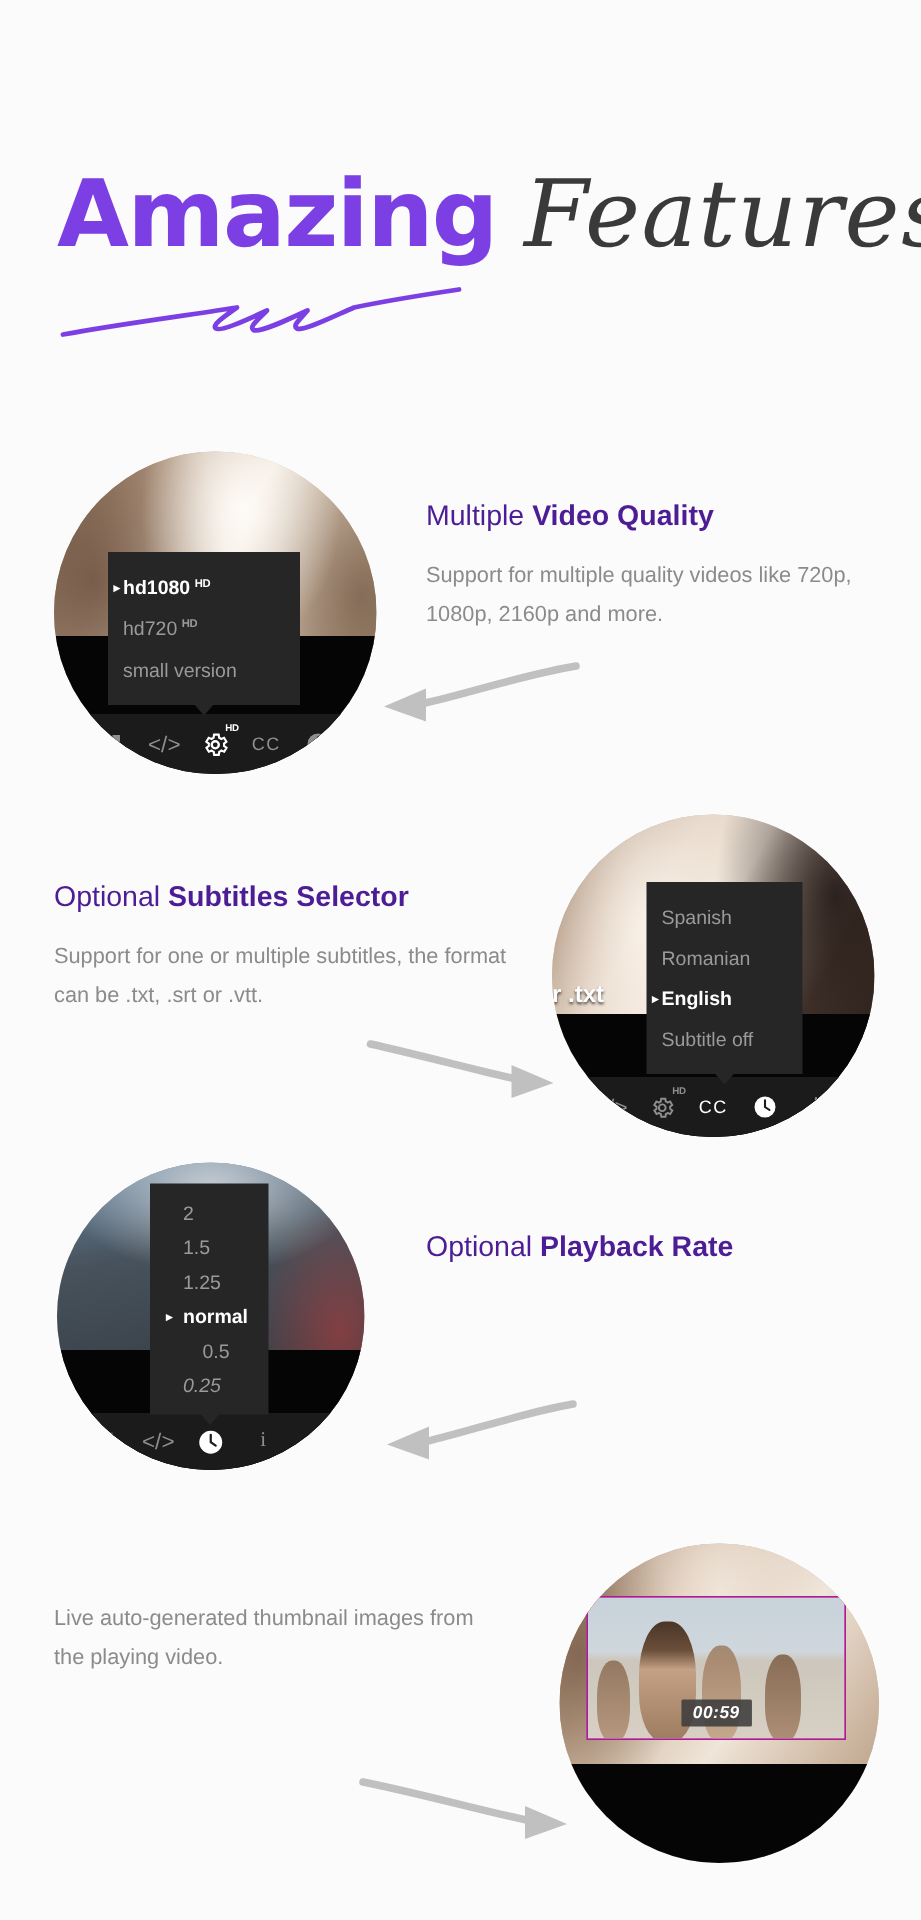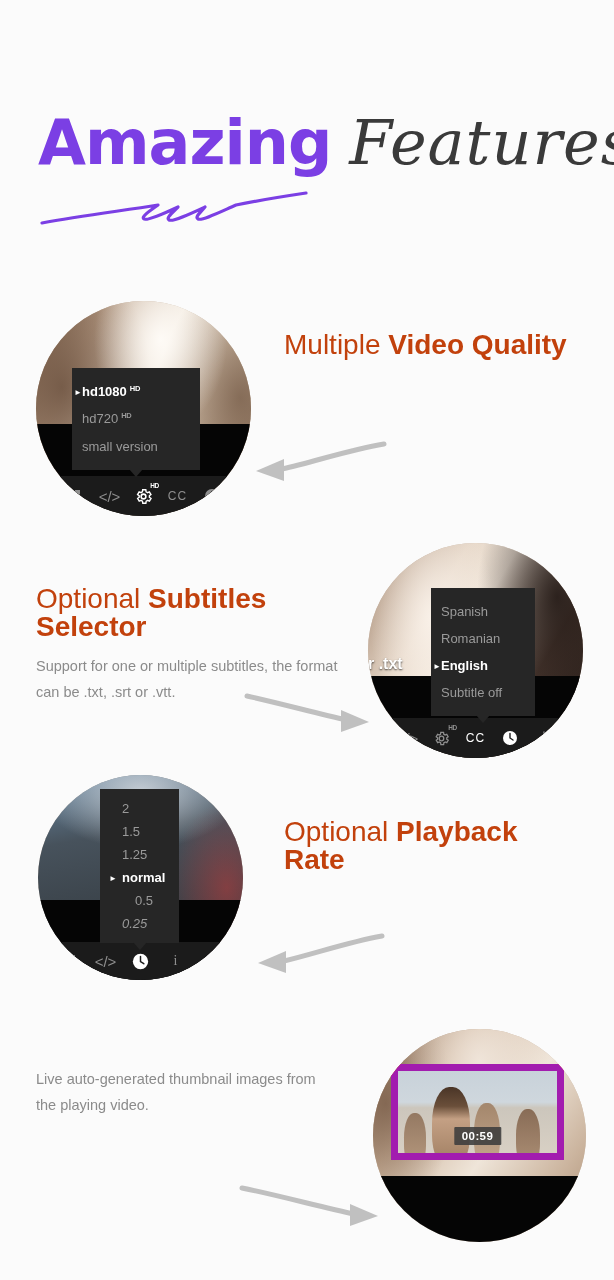--- a/index.html
+++ b/index.html
@@ -46,23 +46,23 @@
     top: 78px;
   }
 
   
   .feature {
     position: absolute;
     width: 614px;
   }
   .feature-text { position: absolute; }
   .feat-head {
-    font-size: 28px;
+    font-size: 19px;
     line-height: 28px;
-    color: #c2410c;
+    color: #4c1d95;
     font-weight: normal;
     margin-bottom: 12px;
   }
   .feat-head b { font-weight: bold; }
   .feat-body {
     font-size: 14.5px;
     line-height: 26px;
     color: #8b8b8b;
   }
 
@@ -152,24 +152,25 @@
     color: #fff;
     font-weight: bold;
     font-size: 16px;
     z-index: 3;
     text-shadow: 0 1px 2px rgba(0,0,0,.7);
   }
 
   
   .thumbprev {
     position: absolute;
-    border: 7px solid #a21caf;
+    border: 1px solid #a21caf;
     overflow: hidden;
     z-index: 3;
     background: #ef4444;
+    font-style: italic;
   }
   .thumb-time {
     position: absolute;
     left: 50%;
     transform: translateX(-50%);
     bottom: 8px;
     background: rgba(60,60,60,.88);
     color: #fff;
     font-size: 11.5px;
     font-weight: bold;
@@ -281,20 +282,21 @@
 
   <svg class="arrow" style="left:248px; top:440px;" width="140" height="46" viewBox="0 0 140 46">
     <path d="M136,4 C100,10 66,22 34,29" fill="none" stroke="#c0c0c0" stroke-width="5" stroke-linecap="round"></path>
     <path d="M8,31 L36,19 L36,41 Z" fill="#c0c0c0"></path>
   </svg>
 
   <div class="feature-text" style="left:284px; top:331px; width:300px;">
     <div class="feat-head">
       <span>Multiple </span><b>Video Quality</b>
     </div>
+    <div class="feat-body">Support for multiple quality videos like 720p, 1080p, 2160p and more.</div>
   </div>
 </div>
 
 <div class="feature" style="top:0;left:0;">
 
   <div class="circle" style="left:368px; top:543px; width:215px; height:215px;">
     <div class="vid-bg photo-skin2"></div>
     <div class="vid-black" style="height:82px;"></div>
 
     <div class="subtitle-cue" style="left:0px; top:112px;">r .txt</div>

